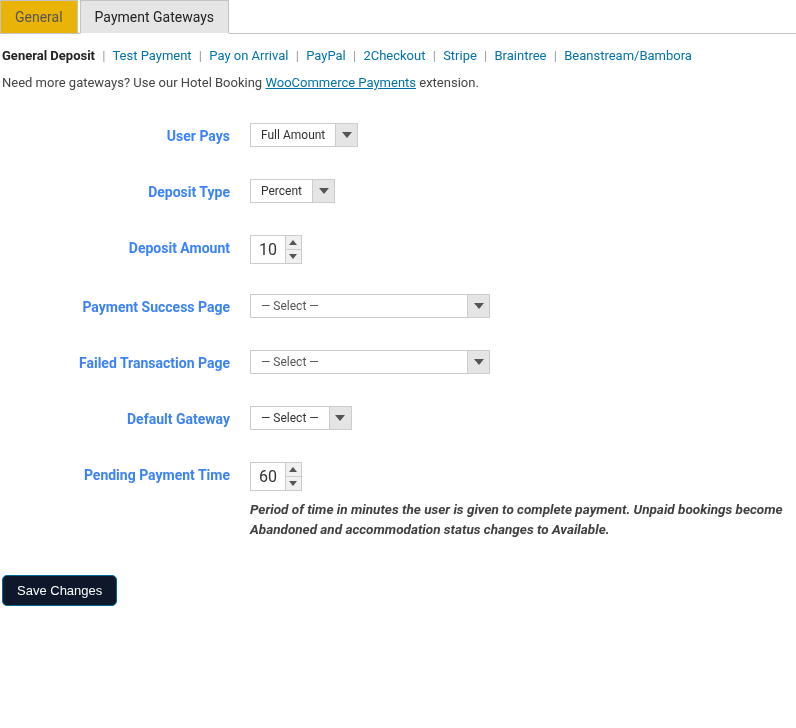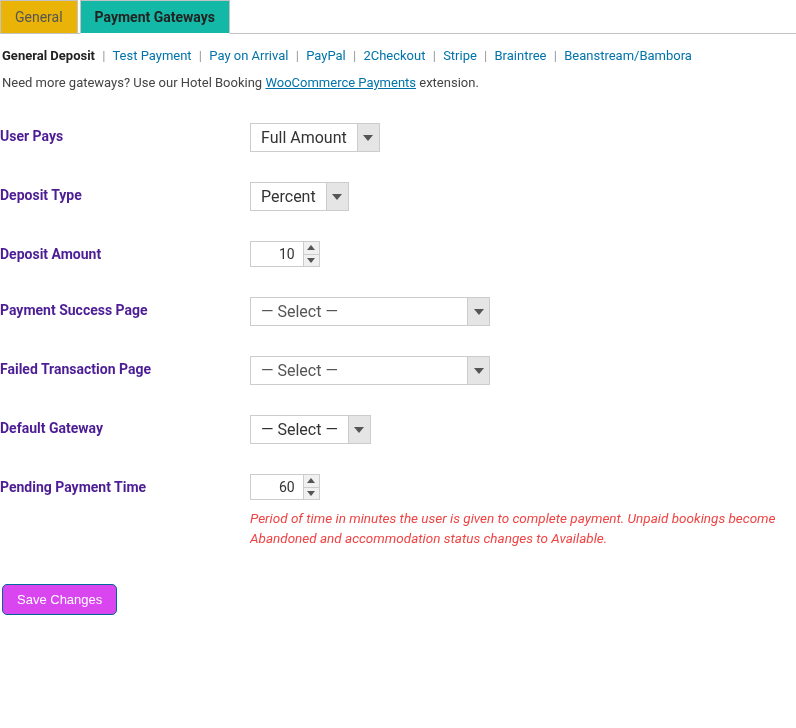--- a/index.html
+++ b/index.html
@@ -22,22 +22,22 @@
     background: #eab308;
     border: 1px solid #c3c3c3;
     border-bottom: none;
     margin-right: 2px;
     font-size: 14px;
     color: #555;
     cursor: pointer;
     position: relative;
   }
   .tab.active {
-    background: #14b8a6;
-    font-weight: 700;
+    background: #e5e5e5;
+    font-weight: 400;
     color: #222;
     border-bottom: 1px solid #fff;
     margin-bottom: -1px;
   }
   .subtabs {
     padding: 14px 2px 8px;
     font-size: 13px;
   }
   .subtabs .current {
     font-weight: 700;
@@ -58,67 +58,66 @@
   }
   .notice a {
     color: #0073aa;
     text-decoration: underline;
   }
   .form-table {
     width: 100%;
     border-collapse: collapse;
   }
   .form-table th {
-    text-align: left;
+    text-align: right;
     font-weight: 700;
     width: 240px;
     padding: 20px 10px 20px 0;
     vertical-align: top;
-    color: #4c1d95;
+    color: #3b82f6;
     font-size: 14px;
   }
   .form-table td {
     padding: 15px 10px;
     vertical-align: top;
     font-size: 14px;
     color: #444;
   }
   .select-wrap {
     display: inline-flex;
     align-items: stretch;
     border: 1px solid #ccc;
     background: #fff;
   }
   .select-wrap .value {
     padding: 4px 10px;
-    font-size: 16px;
+    font-size: 12px;
     color: #333;
     min-width: 0;
   }
   .select-wrap .caret {
     display: flex;
     align-items: center;
     justify-content: center;
     width: 22px;
     background: #e5e5e5;
     border-left: 1px solid #ccc;
   }
   .select-wrap .caret svg { width: 10px; height: 10px; fill: #555; }
   .num-wrap {
     display: inline-flex;
     align-items: stretch;
     border: 1px solid #ccc;
     background: #fff;
   }
   .num-wrap .value {
     padding: 4px 8px;
-    font-size: 14px;
+    font-size: 16px;
     color: #333;
     min-width: 26px;
-    margin-left: 20px;
   }
   .num-wrap .spin {
     display: flex;
     flex-direction: column;
     width: 16px;
     border-left: 1px solid #ccc;
   }
   .num-wrap .spin div {
     flex: 1;
     display: flex;
@@ -133,31 +132,32 @@
     width: 16px;
     height: 16px;
     border: 1px solid #b4b9be;
     background: #fff;
     vertical-align: middle;
     margin-right: 6px;
   }
   .description {
     display: block;
     margin-top: 8px;
-    color: #ef4444;
+    color: #404040;
     font-style: italic;
     font-size: 13.5px;
     line-height: 1.5;
     max-width: 540px;
+    font-weight: bold;
   }
   .save-btn {
     display: inline-block;
     margin: 20px 0 10px 2px;
     padding: 7px 14px;
-    background: #d946ef;
+    background: #0f172a;
     border: 1px solid #006799;
     color: #fff;
     font-size: 13px;
     cursor: pointer;
     border-radius: 5px;
   }
   .w-full { width: 240px; }
   .w-full .value { flex: 1; color: #555; }
 </style>
 </head>

